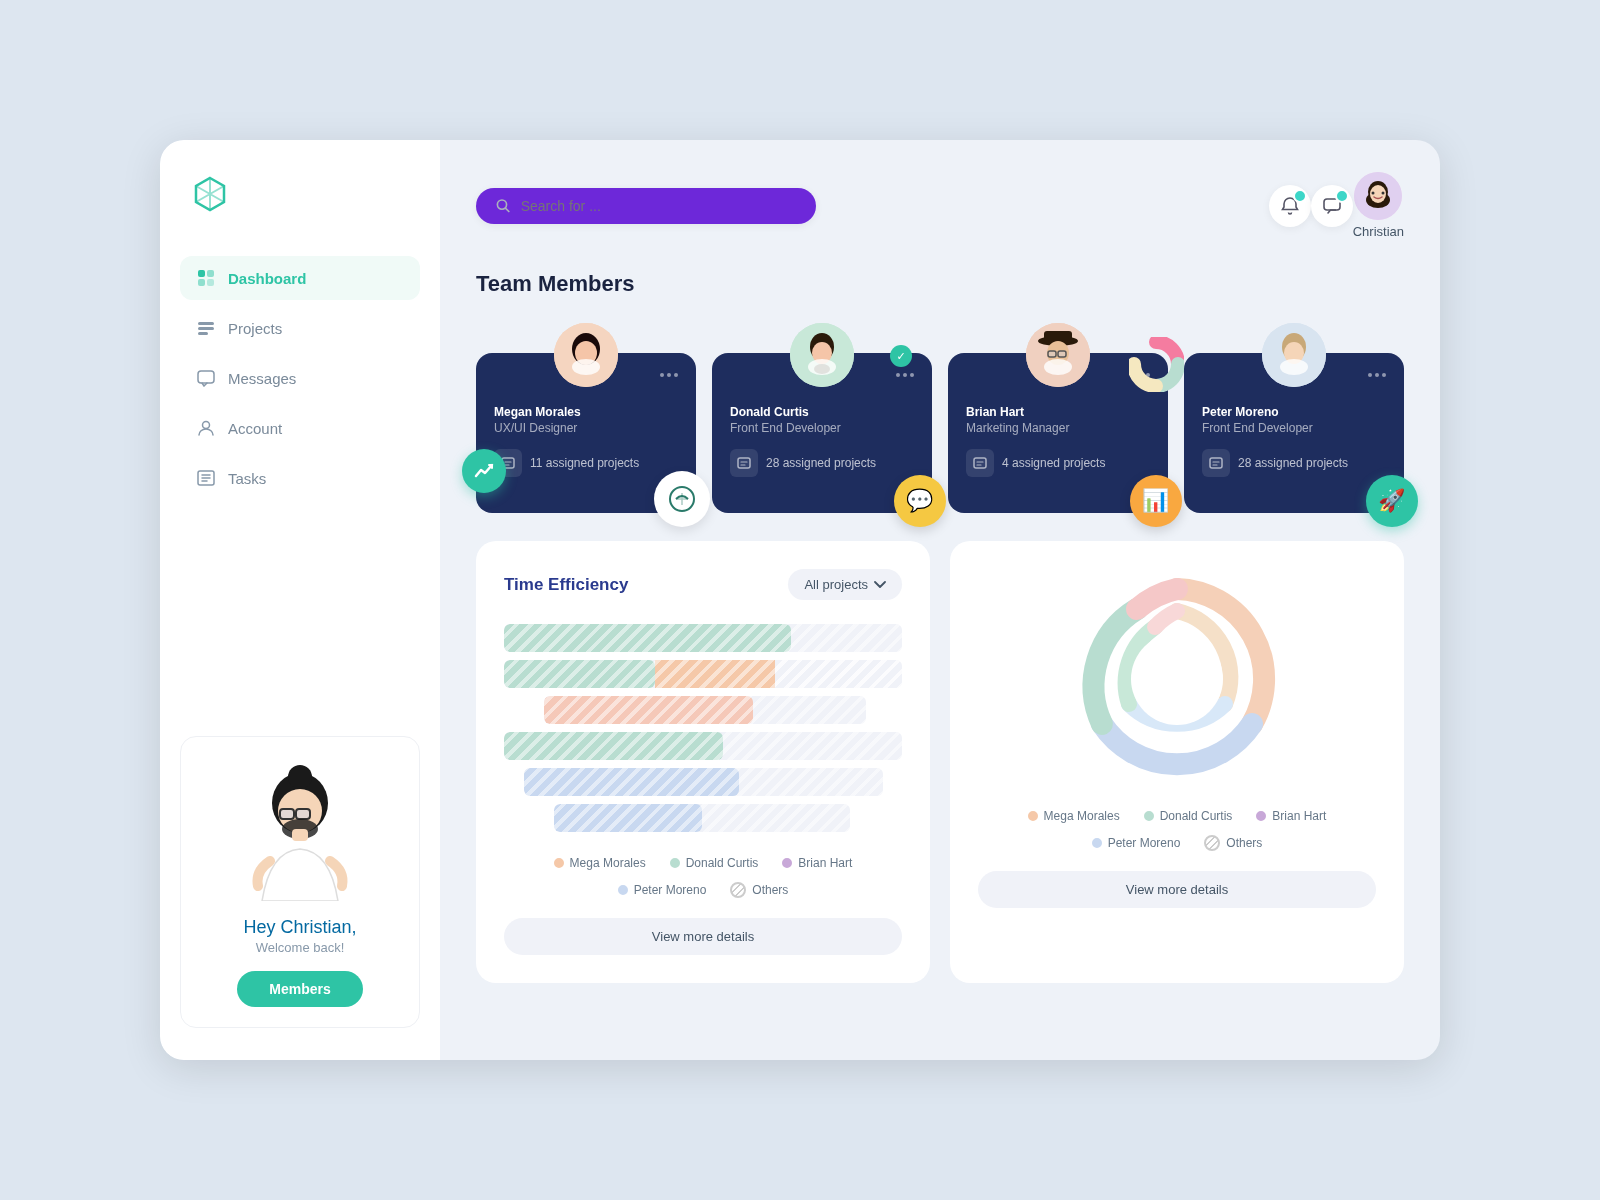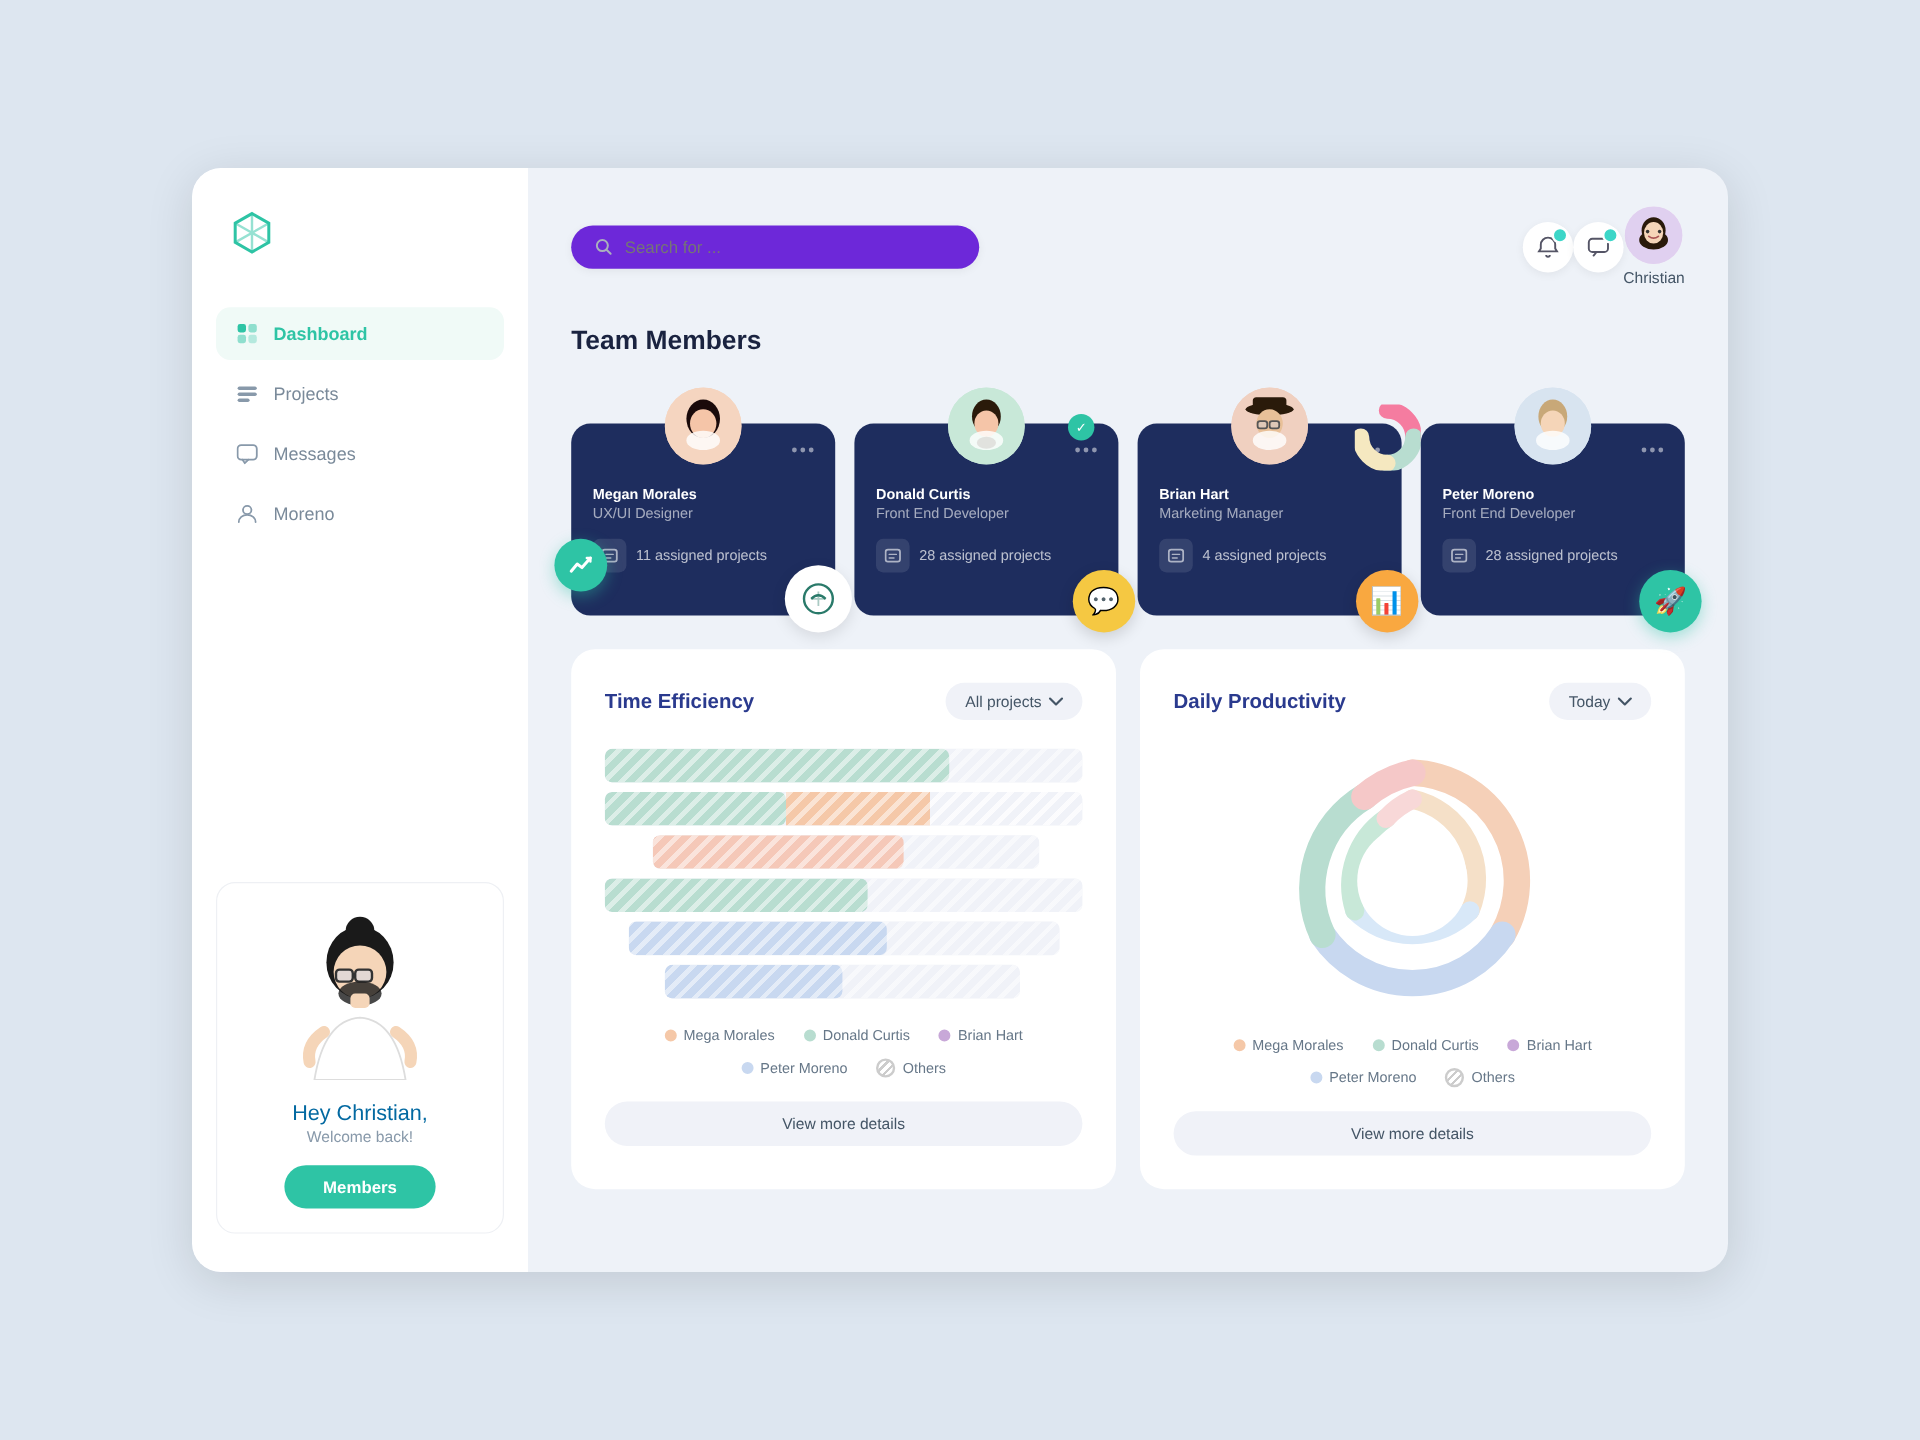--- a/index.html
+++ b/index.html
@@ -460,21 +460,30 @@
         </span>
         <span>Messages</span>
       </div>
       <div class="nav-item">
         <span class="nav-icon">
           <svg width="18" height="18" viewBox="0 0 18 18" fill="none">
             <circle cx="9" cy="6" r="3.5" stroke="#8899aa" stroke-width="1.5"></circle>
             <path d="M2 16c0-3.3 3.1-6 7-6s7 2.7 7 6" stroke="#8899aa" stroke-width="1.5" stroke-linecap="round"></path>
           </svg>
         </span>
-        <span>Moreno</span>
+        <span>Account</span>
+      </div>
+      <div class="nav-item">
+        <span class="nav-icon">
+          <svg width="18" height="18" viewBox="0 0 18 18" fill="none">
+            <rect x="1" y="2" width="16" height="14" rx="2" stroke="#8899aa" stroke-width="1.5"></rect>
+            <path d="M5 6h8M5 9h8M5 12h5" stroke="#8899aa" stroke-width="1.5" stroke-linecap="round"></path>
+          </svg>
+        </span>
+        <span>Tasks</span>
       </div>
     </nav>
 
     <div class="user-card">
       <div class="user-avatar-area">
         
         <svg class="user-avatar-illustration" viewBox="0 0 120 140" fill="none">
 
           <ellipse cx="60" cy="42" rx="28" ry="30" fill="#1a1a1a"></ellipse>
 
@@ -770,29 +779,20 @@
           </div>
           <div class="legend-item">
             <div class="legend-dot" style="background:repeating-linear-gradient(-45deg,#ccc 0px,#ccc 2px,transparent 2px,transparent 5px);border-color:#ccc;width:16px;height:16px;border-radius:50%;"></div>
             <span>Others</span>
           </div>
         </div>
         <button class="view-more-btn">View more details</button>
       </div>
 
       <div class="chart-card">
-        <div class="chart-header">
-          <span class="chart-title">Daily Productivity</span>
-          <button class="filter-btn">
-            <span>Today</span>
-            <svg width="12" height="8" viewBox="0 0 12 8" fill="none">
-                <path d="M1 1l5 5 5-5" stroke="#445566" stroke-width="1.8" stroke-linecap="round" stroke-linejoin="round"></path>
-              </svg>
-          </button>
-        </div>
 
         <div class="donut-area">
           <svg width="220" height="220" viewBox="0 0 220 220">
 
             <path d="M110 20 A90 90 0 0 1 185 155" stroke="#f5d0b8" stroke-width="22" fill="none" stroke-linecap="round"></path>
 
             <path d="M185 155 A90 90 0 0 1 35 155" stroke="#c8d8f0" stroke-width="22" fill="none" stroke-linecap="round"></path>
 
             <path d="M35 155 A90 90 0 0 1 70 40" stroke="#b8ddd0" stroke-width="22" fill="none" stroke-linecap="round"></path>
 

